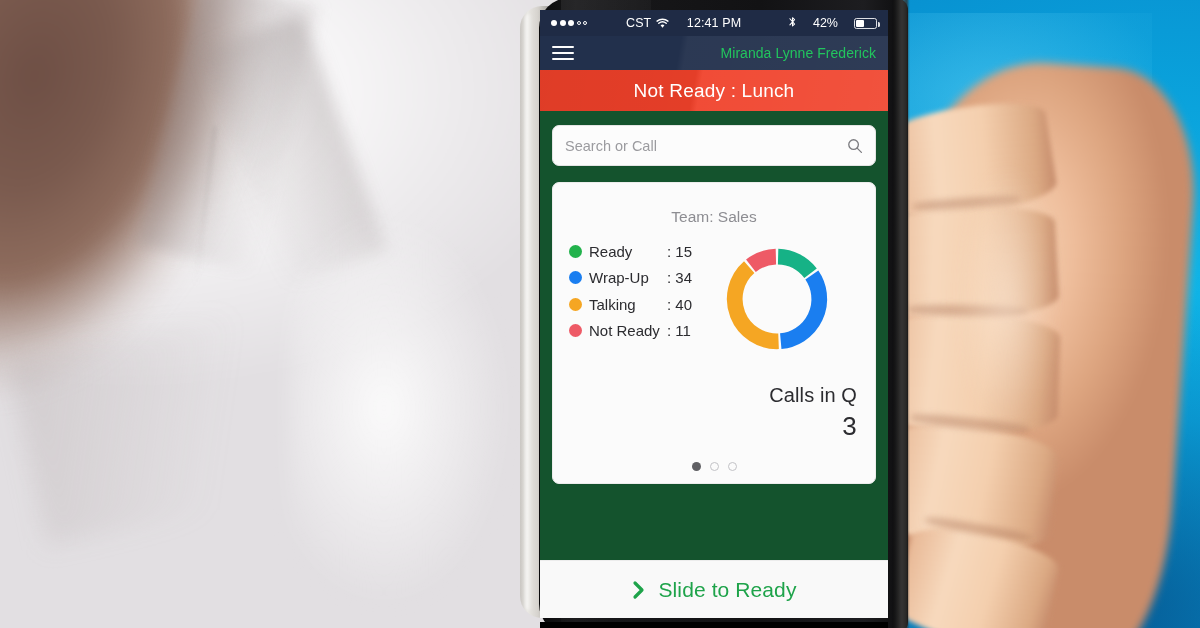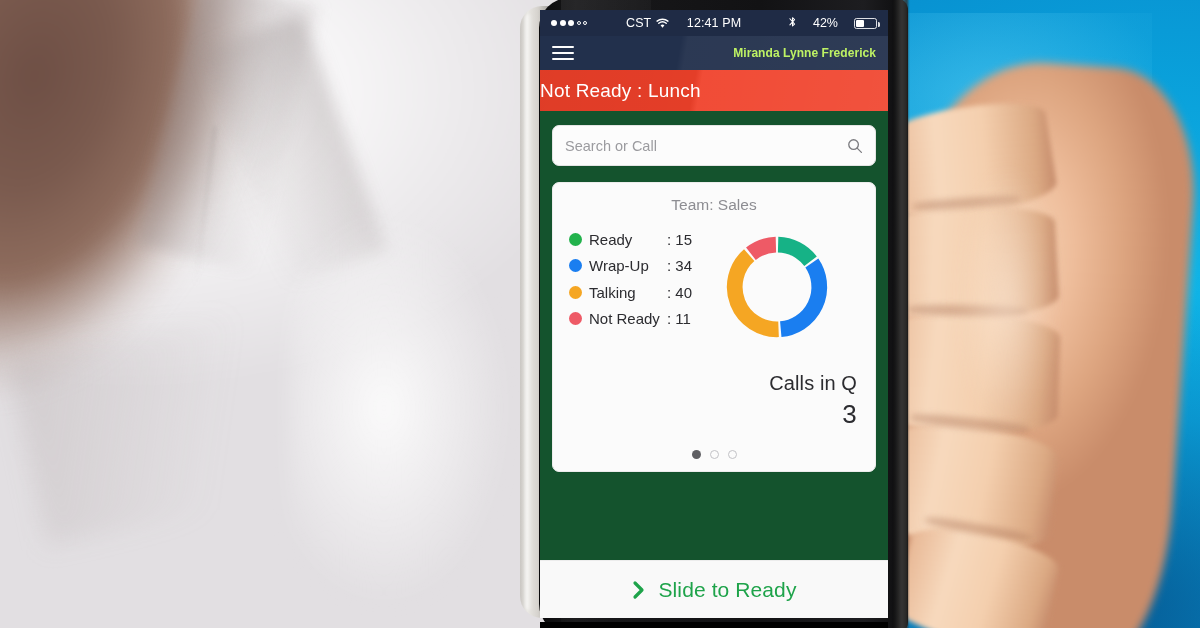--- a/index.html
+++ b/index.html
@@ -193,26 +193,26 @@
     display:flex; align-items:center; padding:0 12px;
     position:relative;
   }
   .navbar::after{
     content:""; position:absolute; left:0; top:0; right:0; bottom:0;
     background:linear-gradient(100deg, rgba(255,255,255,0) 40%, rgba(255,255,255,.045) 42%, rgba(255,255,255,.055));
     pointer-events:none;
   }
   .hamburger { width:22px; display:flex; flex-direction:column; gap:3.5px; cursor:pointer; z-index:2;}
   .hamburger span { display:block; height:2.5px; background:#fdfdfd; border-radius:1px; }
-  .username { margin-left:auto; color:#bef264; font-size:12px; letter-spacing:.05px; z-index:2;font-weight:bold;}
+  .username { margin-left:auto; color:#22c55e; font-size:14px; letter-spacing:.05px; z-index:2;}
 
   
   .statushdr {
     height:41px; background:#f0412a;
-    display:flex; align-items:center; justify-content:flex-start;
+    display:flex; align-items:center; justify-content:center;
     color:#fff; font-size:19px; letter-spacing:.2px;
     position:relative; overflow:hidden;
   }
   .statushdr::after{
     content:""; position:absolute; inset:0;
     background:linear-gradient(100deg, rgba(0,0,0,.07) 0%, rgba(0,0,0,.05) 44%, rgba(255,255,255,.06) 46%, rgba(255,255,255,.09) 100%);
     pointer-events:none;
   }
   .statushdr span { position:relative; z-index:2; }
 
@@ -232,21 +232,21 @@
   }
   .searchbox input::placeholder { color:#9b9b9f; }
   .search-ico { width:16px; height:16px; flex:0 0 16px; }
 
   .card {
     margin-top:16px; background:#fbfbfb;
     border:1px solid #ececec; border-radius:7px;
     padding:13px 14px 10px;
     box-shadow:0 1px 1px rgba(0,0,0,.02);
   }
-  .card-title { text-align:center; color:#8d8d92; font-size:15.5px; margin-bottom:12px; }
+  .card-title { text-align:center; color:#8d8d92; font-size:15.5px; margin-bottom:12px;margin-top:12px; }
 
   .stats-row { display:flex; align-items:flex-start; }
   .legend { flex:0 0 auto; padding-left:2px; }
   .lrow { display:flex; align-items:center; height:26.5px; }
   .lswatch { width:13px; height:13px; border-radius:50%; flex:0 0 13px; margin-right:7px; }
   .lname { font-size:15px; color:#2c2c30; width:78px; }
   .lval  { font-size:15px; color:#2c2c30; }
   .donut-wrap { flex:1; display:flex; justify-content:center; align-items:center; padding-top:2px; }
 
   .queue-row { display:flex; margin-top:26px; padding:0 4px 0 8px; }

